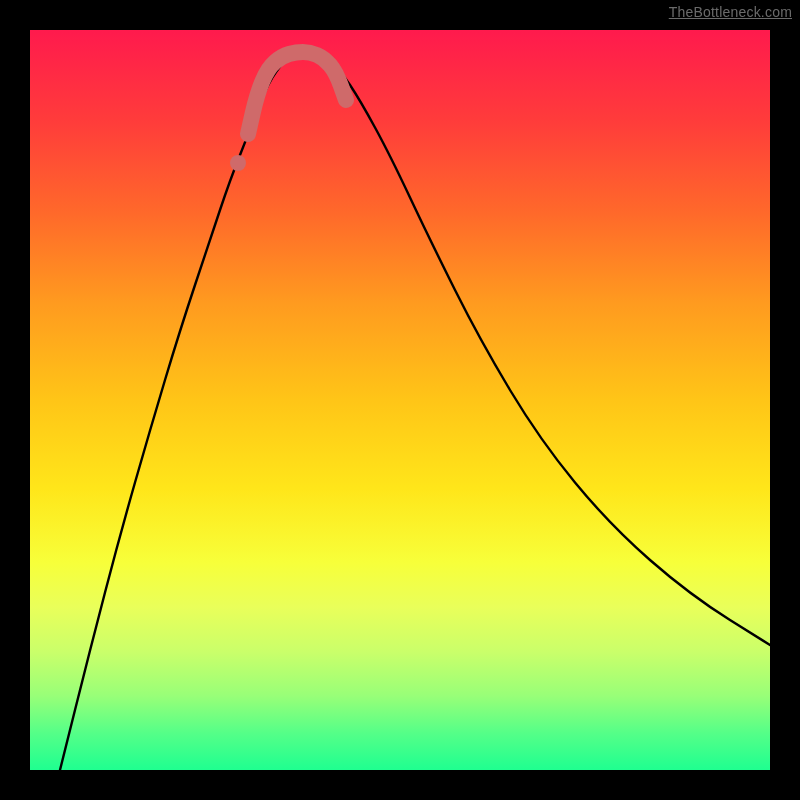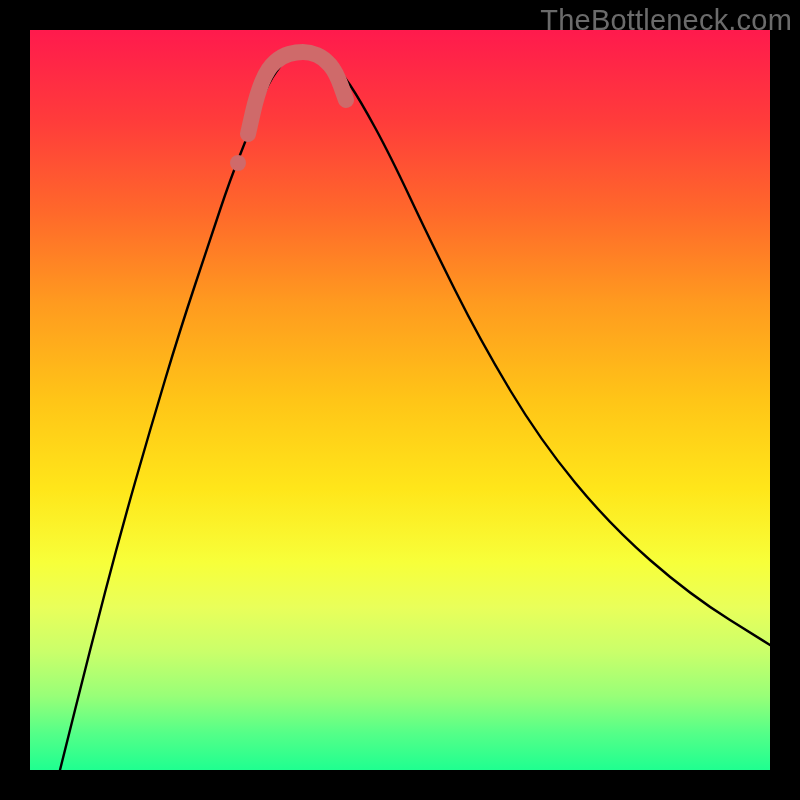--- a/index.html
+++ b/index.html
@@ -36,24 +36,25 @@
       #98ff78 90%,
       #55ff88 95%,
       #1fff90 100%
     );
   }
   .watermark {
     position: absolute;
     top: 4px;
     right: 8px;
     color: #6b6b6b;
-    font-size: 29px;
+    font-size: 14px;
     font-weight: 500;
     letter-spacing: 0.2px;
     user-select: none;
+    text-decoration: underline;
   }
   svg.curve {
     position: absolute;
     left: 0;
     top: 0;
     width: 740px;
     height: 740px;
     overflow: visible;
   }
 </style>

